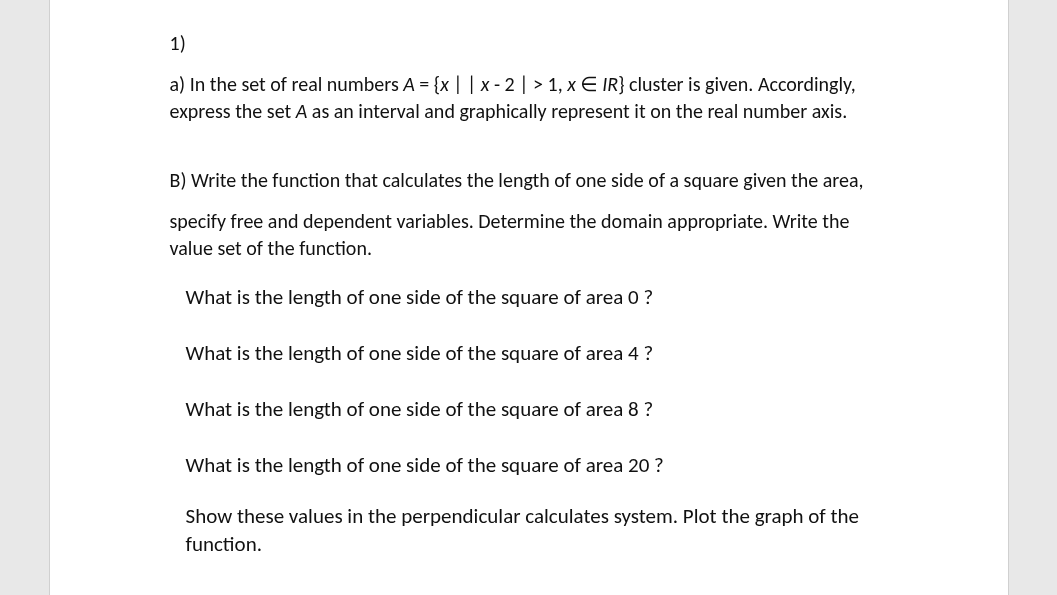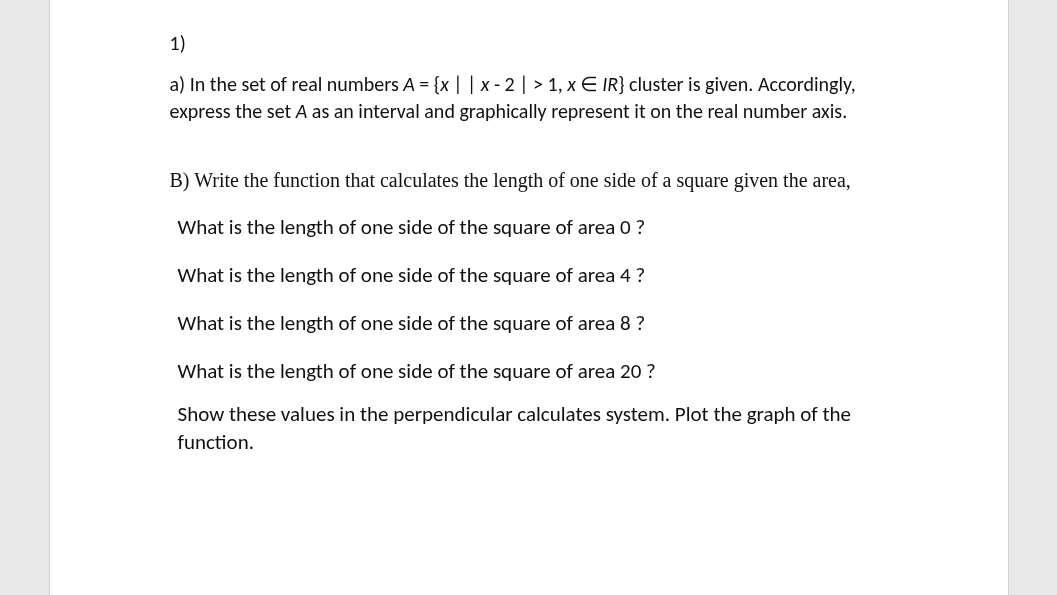--- a/index.html
+++ b/index.html
@@ -28,46 +28,46 @@
     box-sizing: border-box;
     padding: 30px 120px 20px 120px;
   }
   .para {
     font-size: 20px;
     line-height: 1.35;
     margin: 0 0 14px 0;
   }
   .spaced {
     margin-top: 42px;
-    font-family: Liberation Serif, serif;
   }
   .italic {
     font-style: italic;
   }
   .question {
     font-size: 21px;
     line-height: 1.9;
-    margin: 8px;
+    margin: 16px;
   }
   .question + .question { }
 </style>
 </head>
 <body>
 
 <div class="canvas">
   <div class="page">
 
     <p class="para">1)</p>
 
     <p class="para">
       a) In the set of real numbers <span class="italic">A</span> = {<span class="italic">x</span> | | <span class="italic">x</span> - 2 | &gt; 1, <span class="italic">x</span> ∈ <span class="italic">IR</span>} cluster is given. Accordingly, express the set <span class="italic">A</span> as an interval and graphically represent it on the real number axis.
     </p>
 
     <p class="para spaced">B) Write the function that calculates the length of one side of a square given the area,</p>
 
+    <p class="para">specify free and dependent variables. Determine the domain appropriate. Write the value set of the function.</p>
 
     <p class="question">What is the length of one side of the square of area 0 ?</p>
     <p class="question">What is the length of one side of the square of area 4 ?</p>
     <p class="question">What is the length of one side of the square of area 8 ?</p>
     <p class="question">What is the length of one side of the square of area 20 ?</p>
 
     <p class="question" style="line-height:1.35; margin-top:6px;">Show these values in the perpendicular calculates system. Plot the graph of the function.</p>
 
   </div>
 </div>

